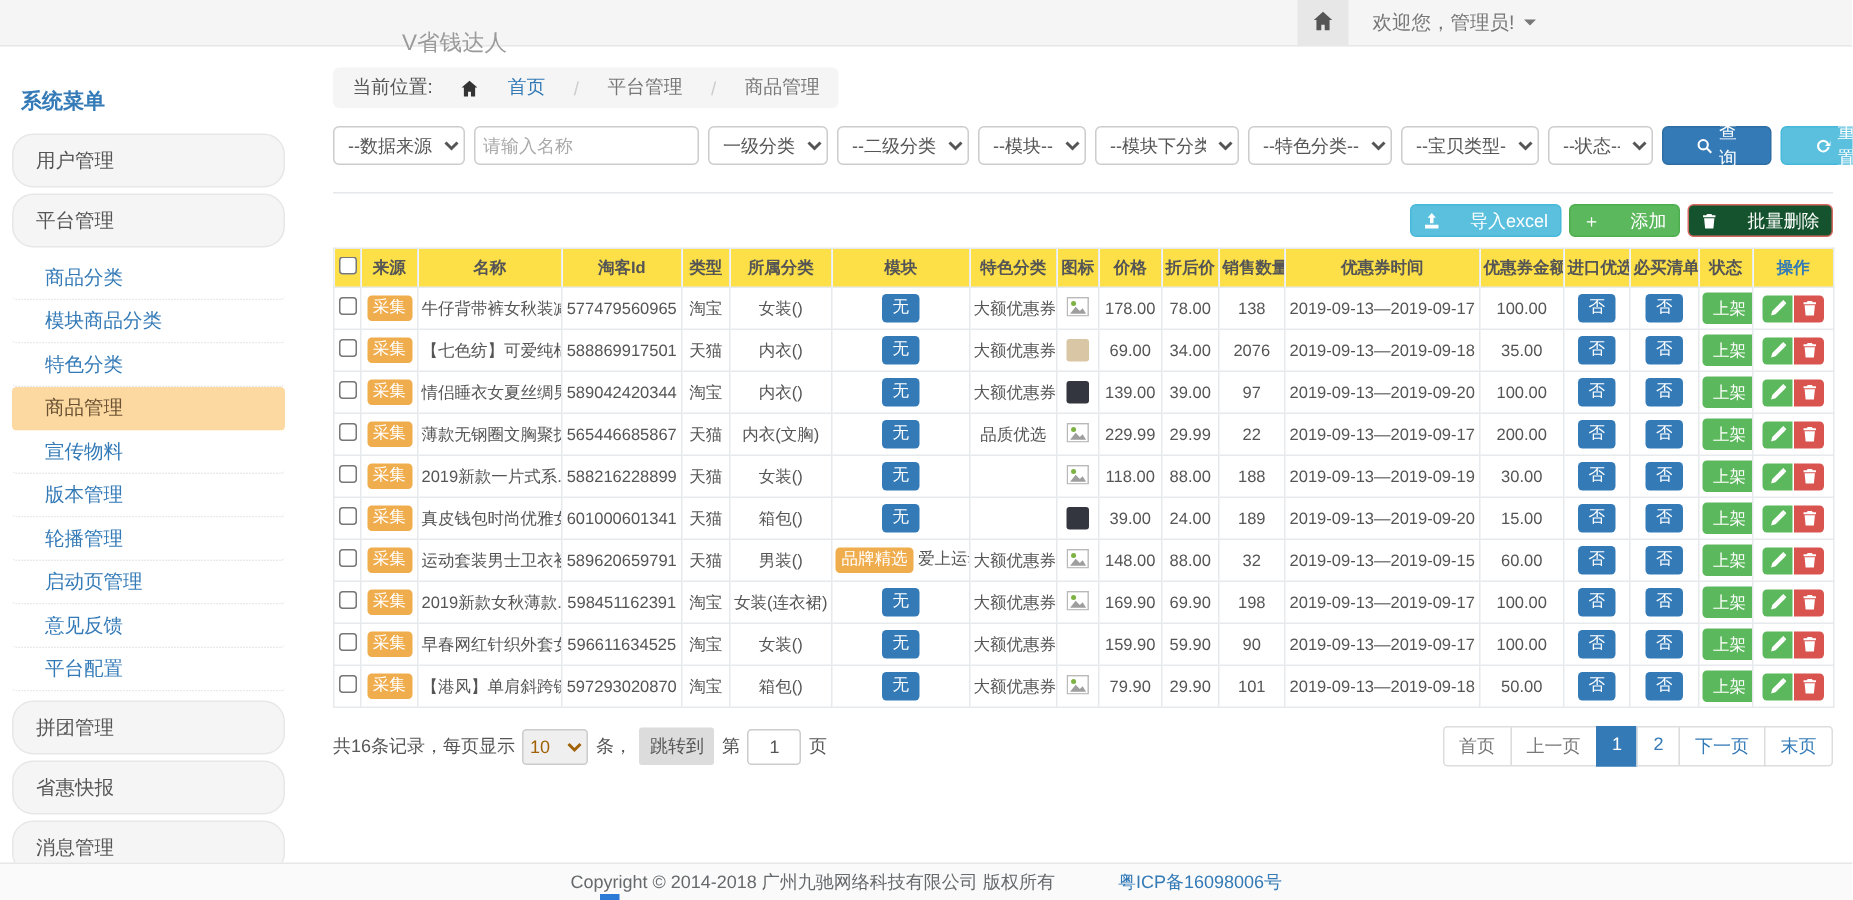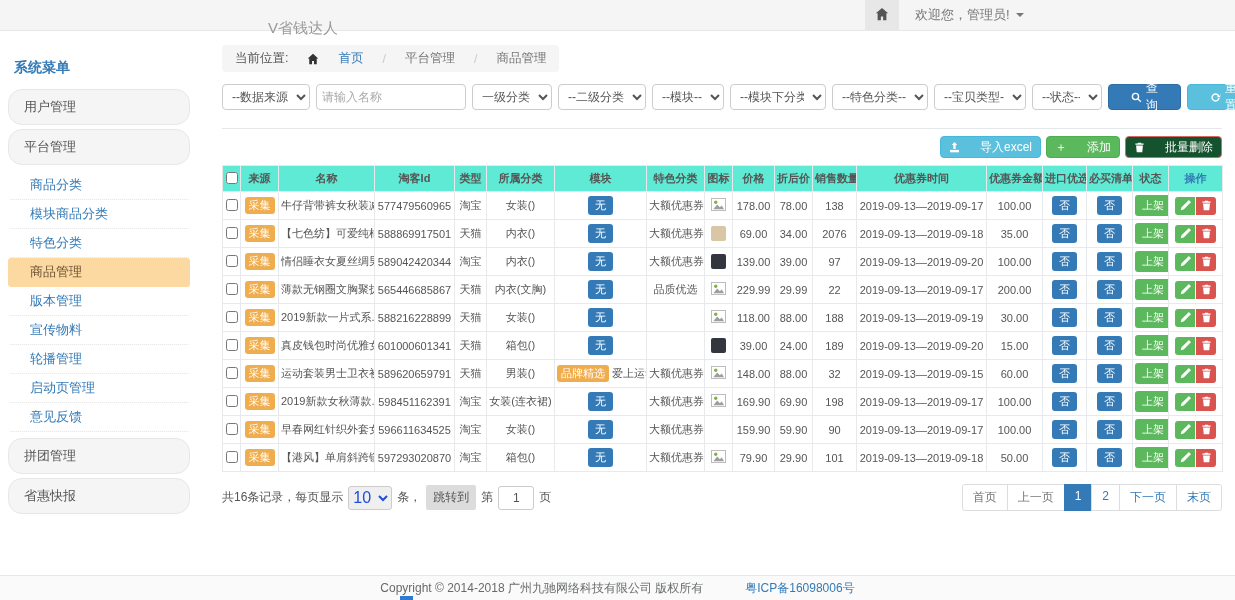--- a/index.html
+++ b/index.html
@@ -47,40 +47,40 @@
   .btn-success { background:#5cb85c; border-color:#4cae4c; }
   .btn-danger { background:#14532d; border-color:#d66862; }
   
   .panel { margin-top:18px; border-top:1px solid #e4e8ea; padding-top:7px; }
   .toolbar { display:flex; justify-content:flex-end; gap:5px; margin-bottom:7px; }
   .toolbar .btn { height:22px; font-size:12px; padding:0 8px;gap:20px; }
   
   table { width:1000px; border-collapse:collapse; table-layout:fixed; font-size:11px; color:#555; }
   th, td { border:1px solid #e7eaec; text-align:center; padding:3px 2px; height:26px;
     overflow:hidden; white-space:nowrap; }
-  th { font-weight:bold; background:#5eead4; font-size:11px; }
+  th { font-weight:bold; background:#fde047; font-size:11px; }
   th.op-head { color:#337ab7; }
   td.name-cell { text-overflow:clip; }
   .badge { display:inline-block; padding:2px 4px; border-radius:3px; color:#fff; font-size:11px; line-height:1.2; }
   .badge-warning { background:#f0ad4e; }
   .badge-primary { background:#337ab7; padding:3px 7px; }
   .status-btn { display:inline-block; background:#5cb85c; color:#fff; border-radius:3px;
     padding:3px 7px; font-size:11px; cursor:pointer; }
   .op-group { display:inline-flex; }
   .op-btn { display:inline-flex; align-items:center; justify-content:center; width:20px; height:18px; cursor:pointer; }
   .op-edit { background:#5cb85c; border-radius:3px 0 0 3px; }
   .op-del { background:#d9534f; border-radius:0 3px 3px 0; margin-left:1px; }
   .thumb { width:15px; height:15px; border-radius:2px; display:inline-block; vertical-align:middle; }
   .thumb-light { background:#d8c6a5; }
   .thumb-dark { background:#33363f; }
   input[type=checkbox] { width:12px; height:12px; }
   
   .pagination-row { margin-top:12px; display:flex; justify-content:space-between; align-items:center; font-size:12px; color:#555; }
   .pg-left { display:flex; align-items:center; gap:5px; }
-  .perpage-select { height:24px; width:44px; border:1px solid #ccc; border-radius:3px; font-size:16px; color:#1d4ed8; }
+  .perpage-select { height:24px; width:44px; border:1px solid #ccc; border-radius:3px; font-size:12px; color:#a16207; }
   .jump-btn { background:#dcdcdc; border:none; border-radius:2px; padding:4px 7px; font-size:12px; color:#555; cursor:pointer; }
   .page-input { width:36px; height:24px; border:1px solid #ccc; border-radius:3px; text-align:center; font-size:12px; color:#555; }
   .pager { display:flex; }
   .page-btn { border:1px solid #ddd; background:#fff; color:#337ab7; padding:4px 10px;
     margin-left:-1px; cursor:pointer; font-size:12px; }
   .page-btn:first-child { border-radius:3px 0 0 3px; margin-left:0; }
   .page-btn:last-child { border-radius:0 3px 3px 0; }
   .page-btn.disabled { color:#777; cursor:default; }
   .page-btn.active { background:#337ab7; border-color:#337ab7; color:#fff; }
   
@@ -113,28 +113,30 @@
 <div class="sidebar">
   <div class="side-title">系统菜单</div>
   <div>
       <div class="side-group">用户管理</div>
       <div class="side-group">平台管理</div>
       <div class="side-sub">
         <div class="side-sub-item">商品分类</div>
         <div class="side-sub-item">模块商品分类</div>
         <div class="side-sub-item">特色分类</div>
         <div class="side-sub-item active">商品管理</div>
+        <div class="side-sub-item">宣传物料</div>
         <div class="side-sub-item">版本管理</div>
-        <div class="side-sub-item">宣传物料</div>
         <div class="side-sub-item">轮播管理</div>
         <div class="side-sub-item">启动页管理</div>
         <div class="side-sub-item">意见反馈</div>
+        <div class="side-sub-item">平台配置</div>
       </div>
       <div class="side-group">拼团管理</div>
       <div class="side-group">省惠快报</div>
+      <div class="side-group">消息管理</div>
     </div>
 </div>
 
 <div class="main">
 
   <div class="breadcrumb">
     <span>当前位置:</span>
     <span style="display:inline-flex;">
       <svg viewBox="0 0 16 16" width="12" height="12">
           <path d="M8 1L1 7.2h2V15h3.7v-4.2h2.6V15H13V7.2h2z" fill="#333"></path>

